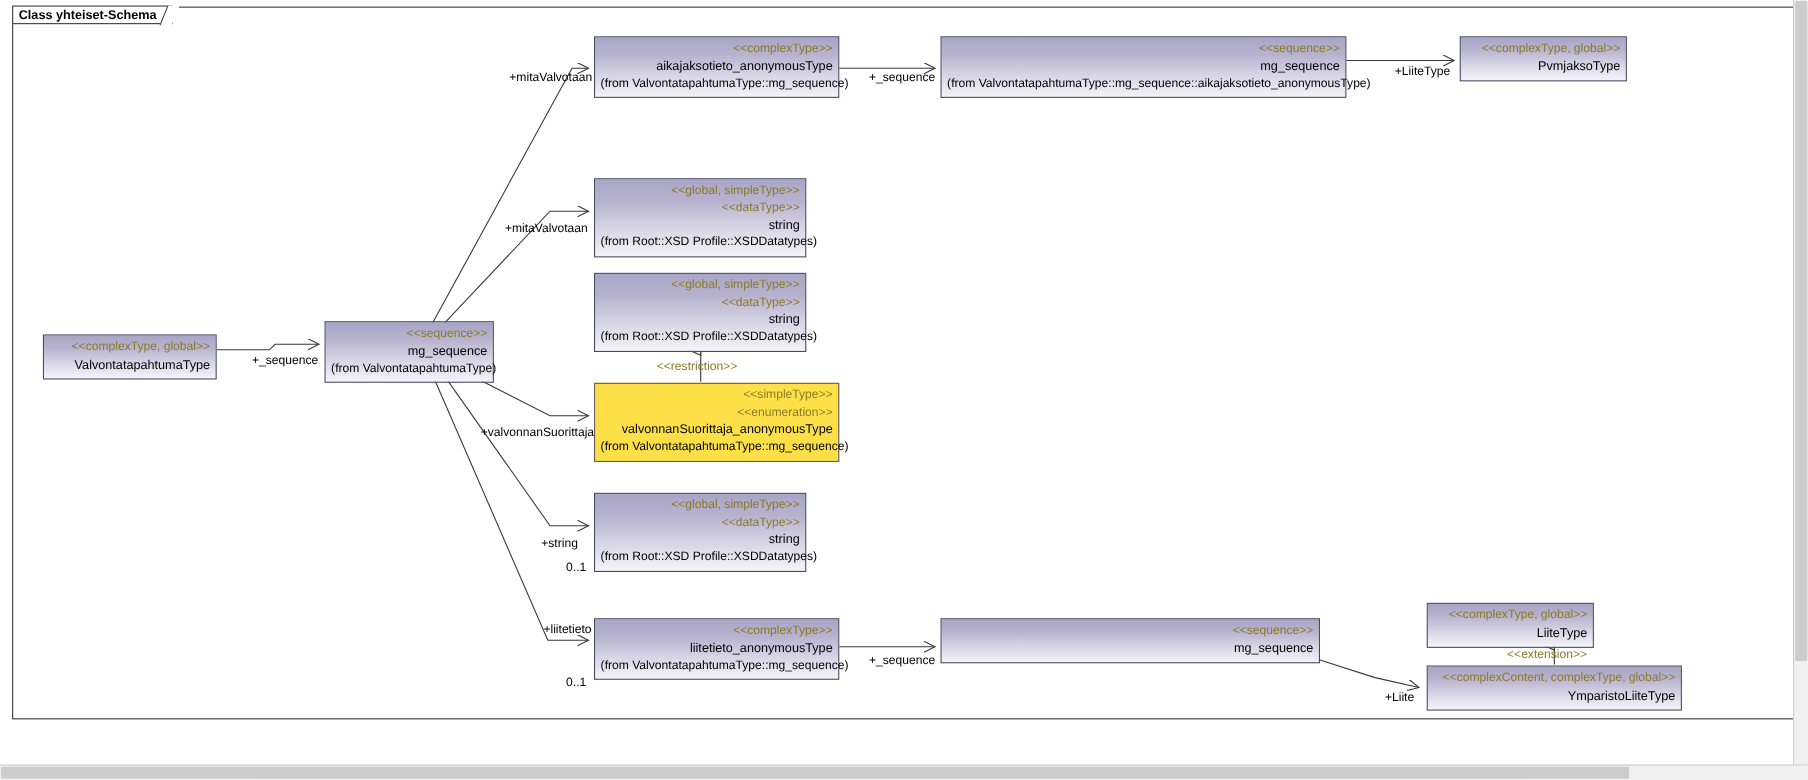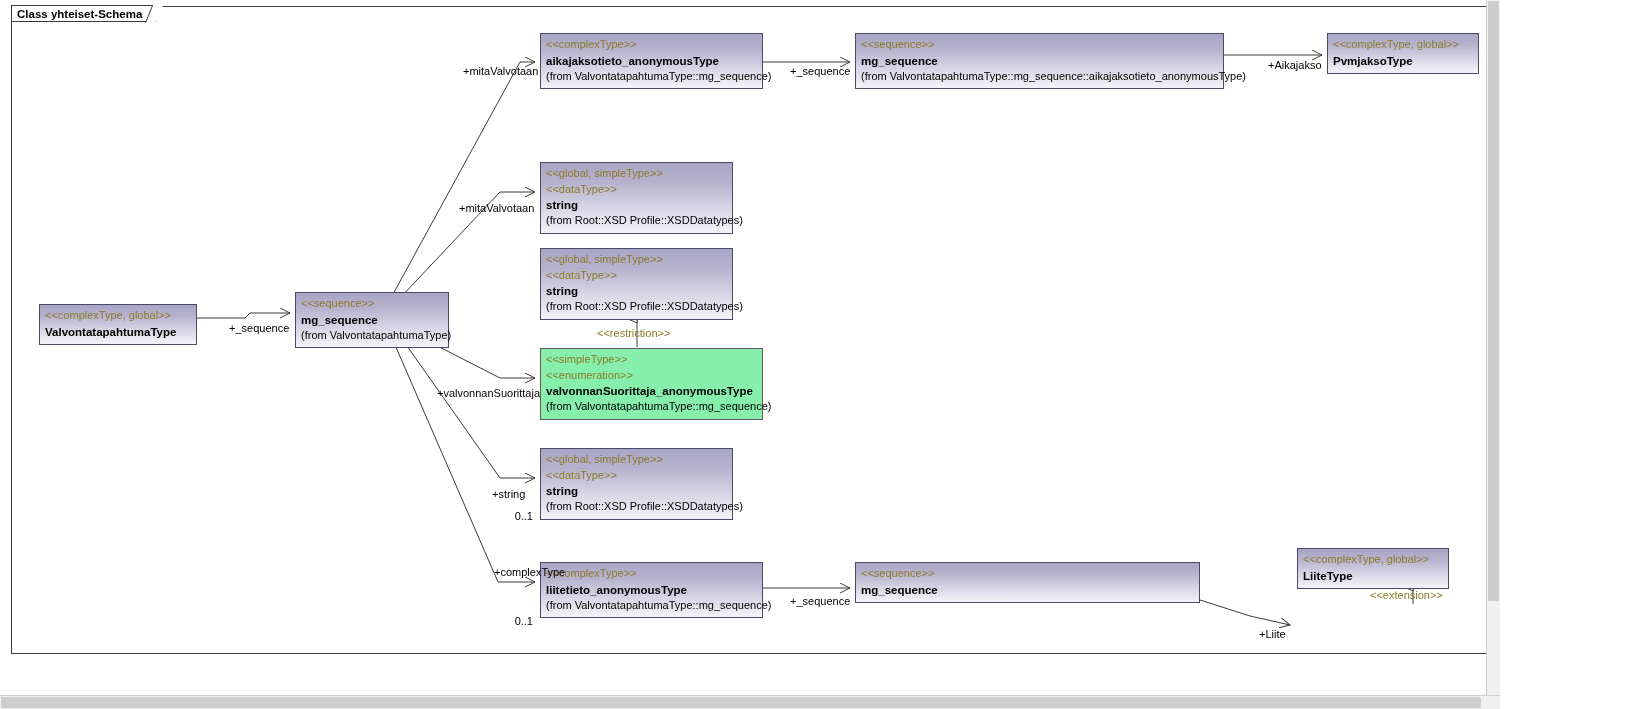--- a/index.html
+++ b/index.html
@@ -5,21 +5,21 @@
   html, body {
     margin: 0;
     padding: 0;
     background: #ffffff;
   }
   body {
     font-family: "Liberation Sans", sans-serif;
   }
   #canvas {
     position: relative;
-    width: 1500px;
+    width: 1644px;
     height: 709px;
     background: #ffffff;
     overflow: hidden;
   }
   
   #frame {
     position: absolute;
     left: 11px;
     top: 6px;
     width: 1620px;
@@ -63,39 +63,39 @@
     width: 1644px;
     height: 709px;
     pointer-events: none;
     z-index: 2;
   }
   
   .node {
     position: absolute;
     box-sizing: border-box;
     border: 1px solid #4a4a66;
-    text-align: left;
+    text-align: right;
     padding: 3px 5px 4px 5px;
     z-index: 3;
     background: linear-gradient(to bottom, #a9a5c6 0%, #b6b2ce 28%, #d8d6e6 65%, #f4f3f8 100%);
     box-shadow: 0 0 0 0 transparent;
   }
   .node.pink {
-    background: #86efac;
+    background: #fde047;
     border: 1px solid #6b5a5a;
   }
   .node .stereo {
     color: #8a7b27;
     font-size: 11px;
     line-height: 15.5px;
     white-space: nowrap;
   }
   .node .tname {
     color: #000;
-    font-weight: bold;
+    font-weight: normal;
     font-size: 11.5px;
     line-height: 16px;
     white-space: nowrap;
   }
   .node .from {
     color: #000;
     font-size: 11px;
     line-height: 15.5px;
     white-space: nowrap;
   }
@@ -275,39 +275,43 @@
   <div class="node" style="left:855px; top:562px; width:345px;">
     <div class="stereo">&lt;&lt;sequence&gt;&gt;</div>
     <div class="tname">mg_sequence</div>
   </div>
 
   <div class="node" style="left:1297px; top:548px; width:152px;">
     <div class="stereo">&lt;&lt;complexType, global&gt;&gt;</div>
     <div class="tname">LiiteType</div>
   </div>
 
+  <div class="node" style="left:1297px; top:605px; width:232px;">
+    <div class="stereo">&lt;&lt;complexContent, complexType, global&gt;&gt;</div>
+    <div class="tname">YmparistoLiiteType</div>
+  </div>
 
   <div class="lbl" style="left:229px; top:322px;">+_sequence</div>
 
   <div class="lbl" style="left:463px; top:65px;">+mitaValvotaan</div>
 
   <div class="lbl" style="left:790px; top:65px;">+_sequence</div>
 
-  <div class="lbl" style="left:1268px; top:59px;">+Aikajakso</div>
+  <div class="lbl" style="left:1268px; top:59px;">+LiiteType</div>
 
   <div class="lbl" style="left:459px; top:202px;">+mitaValvotaan</div>
 
   <div class="lbl stereo-lbl" style="left:597px; top:327px;">&lt;&lt;restriction&gt;&gt;</div>
 
   <div class="lbl" style="left:437px; top:387px;">+valvonnanSuorittaja</div>
 
   <div class="lbl" style="left:492px; top:488px;">+string</div>
   <div class="lbl right" style="left:0px; top:510px; width:533px;">0..1</div>
 
-  <div class="lbl" style="left:494px; top:566px;">+complexType</div>
+  <div class="lbl" style="left:494px; top:566px;">+liitetieto</div>
   <div class="lbl right" style="left:0px; top:615px; width:533px;">0..1</div>
 
   <div class="lbl" style="left:790px; top:595px;">+_sequence</div>
 
   <div class="lbl" style="left:1259px; top:628px;text-align:center;">+Liite</div>
 
   <div class="lbl stereo-lbl" style="left:1370px; top:589px;text-align:right;">&lt;&lt;extension&gt;&gt;</div>
 
   <div id="vscroll">
     <div id="vthumb"></div>

